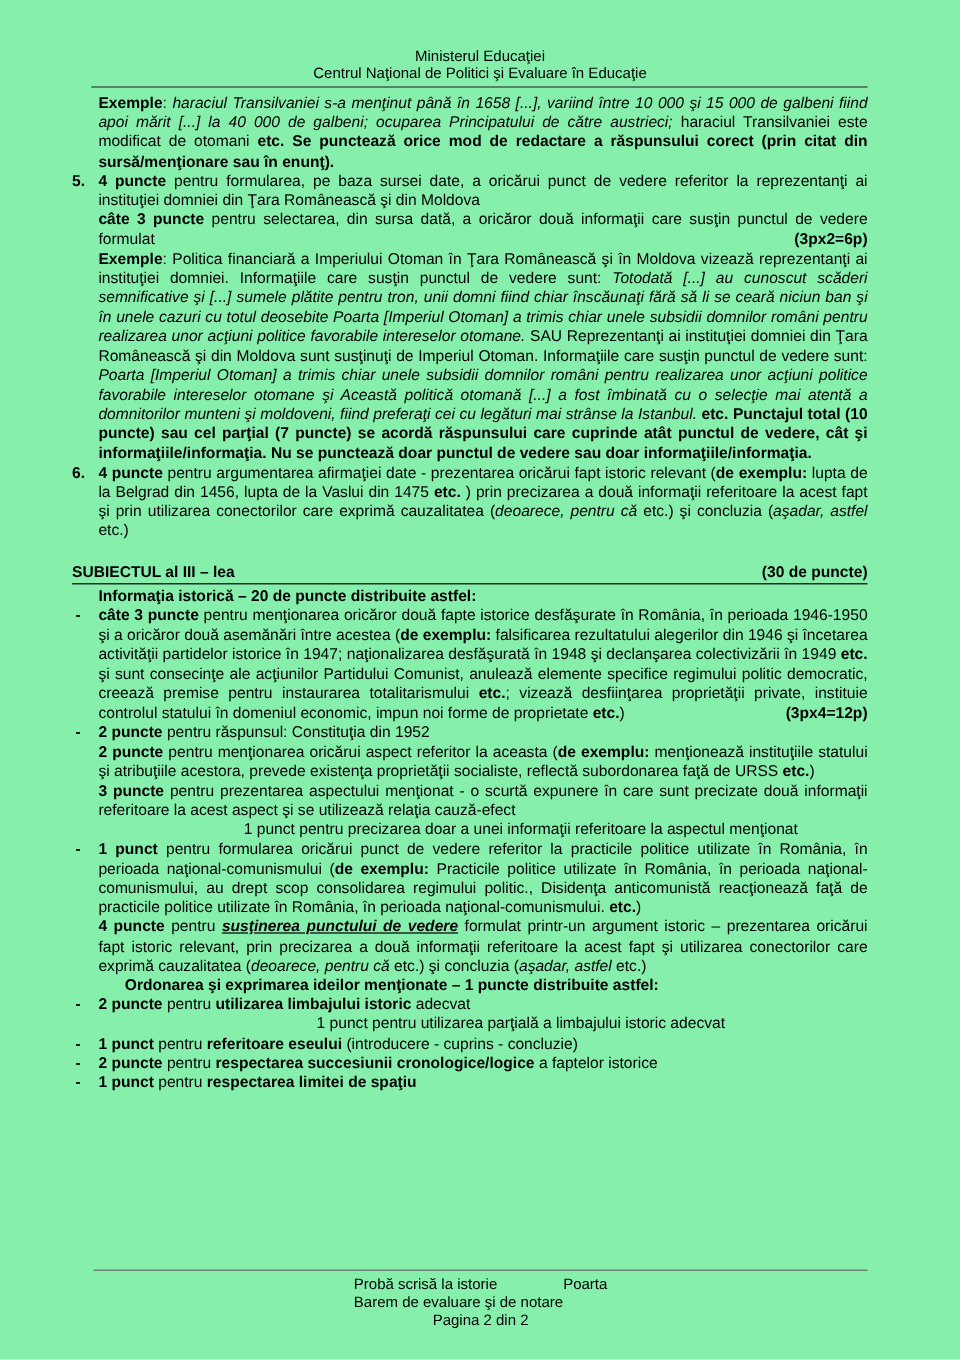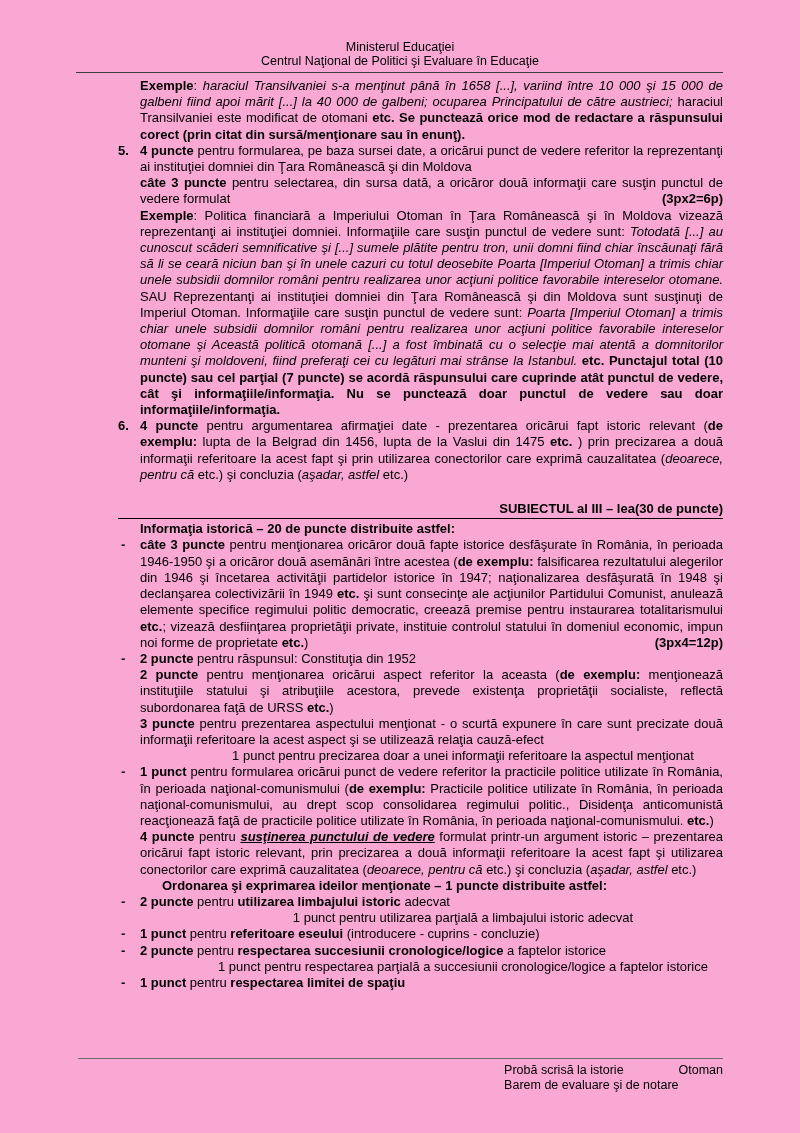--- a/index.html
+++ b/index.html
@@ -1,50 +1,50 @@
 <!DOCTYPE html>
 <html><head>
 <meta charset="utf-8">
 <title>Barem de evaluare</title>
 <style>
   * { margin:0; padding:0; box-sizing:border-box; }
   html, body { background:#fff; }
   .page {
     position:relative;
     width:800px; height:1133px;
-    background:#f9a8d4; color:#000;
+    background:#86efac; color:#000;
     font-family:"Liberation Sans","DejaVu Sans",sans-serif;
     font-size:13px; line-height:16.2px;
     overflow:hidden;
   }
   .header { text-align:center; padding-top:40px; font-size:12.5px; line-height:14px; }
   .header-rule { border:none; border-top:1.8px solid #3a3a3a; margin:4px 77px 0 76px; }
-  .doc-body { padding:5px 77px 0 118px; text-align:justify; }
+  .doc-body { padding:5px 77px 0 60px; text-align:justify; }
   .p { position:relative; }
   .p.sub, .p.num, .p.dash { padding-left:22px; }
   .p.deep { padding-left:85px; text-align:center; }
   .p.mid { padding-left:44px; text-align:left; }
   .p.gap { height:16px; }
   .marker { position:absolute; left:0; top:0; font-weight:bold; }
   .p.dash > .marker { left:3px; }
   .score { position:absolute; right:0; bottom:0; font-weight:bold; white-space:nowrap; }
   .p.rule {
-    display:flex; justify-content:flex-end; align-items:baseline;
+    display:flex; justify-content:space-between; align-items:baseline;
     border-bottom:1.8px solid #000; padding-bottom:1px; margin:2px 0 2px 0;
     text-align:left;
   }
   .b { font-weight:bold; }
   .i { font-style:italic; }
   .u { text-decoration:underline;font-style:italic; }
   .footer {
     position:absolute; left:78px; right:77px; top:1058px;
     font-size:12.5px; line-height:14.5px; text-align:left;
   }
   .footer-rule { border:none; border-top:1.5px solid #6a6a6a; margin-bottom:4px; }
-  .footer-row { display:flex; justify-content:flex-end; }
+  .footer-row { display:flex; justify-content:center; }
   .footer-center { text-align:center; margin-top:1px; }
 </style>
 </head>
 <body>
 
 <div class="page">
 
   <div class="header">
     <div>Ministerul Educaţiei</div>
     <div>Centrul Naţional de Politici şi Evaluare în Educaţie</div>
@@ -68,28 +68,28 @@
       <div class="p sub"><span class="b">2 puncte</span><span> pentru menţionarea oricărui aspect referitor la aceasta (</span><span class="b">de exemplu:</span><span> menţionează instituţiile statului şi atribuţiile acestora, prevede existenţa proprietăţii socialiste, reflectă subordonarea faţă de URSS </span><span class="b">etc.</span><span>)</span></div>
       <div class="p sub"><span class="b">3 puncte</span><span> pentru prezentarea aspectului menţionat - o scurtă expunere în care sunt precizate două informaţii referitoare la acest aspect şi se utilizează relaţia cauză-efect</span></div>
       <div class="p deep"><span>1 punct pentru precizarea doar a unei informaţii referitoare la aspectul menţionat</span></div>
       <div class="p dash"><span class="marker">-</span><span class="b">1 punct</span><span> pentru formularea oricărui punct de vedere referitor la practicile politice utilizate în România, în perioada naţional-comunismului (</span><span class="b">de exemplu:</span><span> Practicile politice utilizate în România, în perioada naţional-comunismului, au drept scop consolidarea regimului politic., Disidenţa anticomunistă reacţionează faţă de practicile politice utilizate în România, în perioada naţional-comunismului. </span><span class="b">etc.</span><span>)</span></div>
       <div class="p sub"><span class="b">4 puncte</span><span> pentru </span><span class="b u">susţinerea punctului de vedere</span><span> formulat printr-un argument istoric – prezentarea oricărui fapt istoric relevant, prin precizarea a două informaţii referitoare la acest fapt şi utilizarea conectorilor care exprimă cauzalitatea (</span><span class="i">deoarece, pentru că</span><span> etc.) şi concluzia (</span><span class="i">aşadar, astfel</span><span> etc.)</span></div>
       <div class="p mid"><span class="b">Ordonarea şi exprimarea ideilor menţionate – 1 puncte distribuite astfel:</span></div>
       <div class="p dash"><span class="marker">-</span><span class="b">2 puncte</span><span> pentru </span><span class="b">utilizarea limbajului istoric</span><span> adecvat</span></div>
       <div class="p deep"><span>1 punct pentru utilizarea parţială a limbajului istoric adecvat</span></div>
       <div class="p dash"><span class="marker">-</span><span class="b">1 punct</span><span> pentru </span><span class="b">referitoare eseului</span><span> (introducere - cuprins - concluzie)</span></div>
       <div class="p dash"><span class="marker">-</span><span class="b">2 puncte</span><span> pentru </span><span class="b">respectarea succesiunii cronologice/logice</span><span> a faptelor istorice</span></div>
-      <div class="p deep"><span>1 punct pentru respectarea parţială a succesiunii cronologice/logice a faptelor istorice</span></div>
       <div class="p dash"><span class="marker">-</span><span class="b">1 punct</span><span> pentru </span><span class="b">respectarea limitei de spaţiu</span></div>
     </div>
 
   <div class="footer">
     <hr class="footer-rule">
     <div class="footer-row">
       <div>
         <div>Probă scrisă la istorie</div>
         <div>Barem de evaluare şi de notare</div>
       </div>
-      <div>Otoman</div>
+      <div>Poarta</div>
     </div>
+    <div class="footer-center">Pagina 2 din 2</div>
   </div>
 
 </div>
 
 </body></html>

